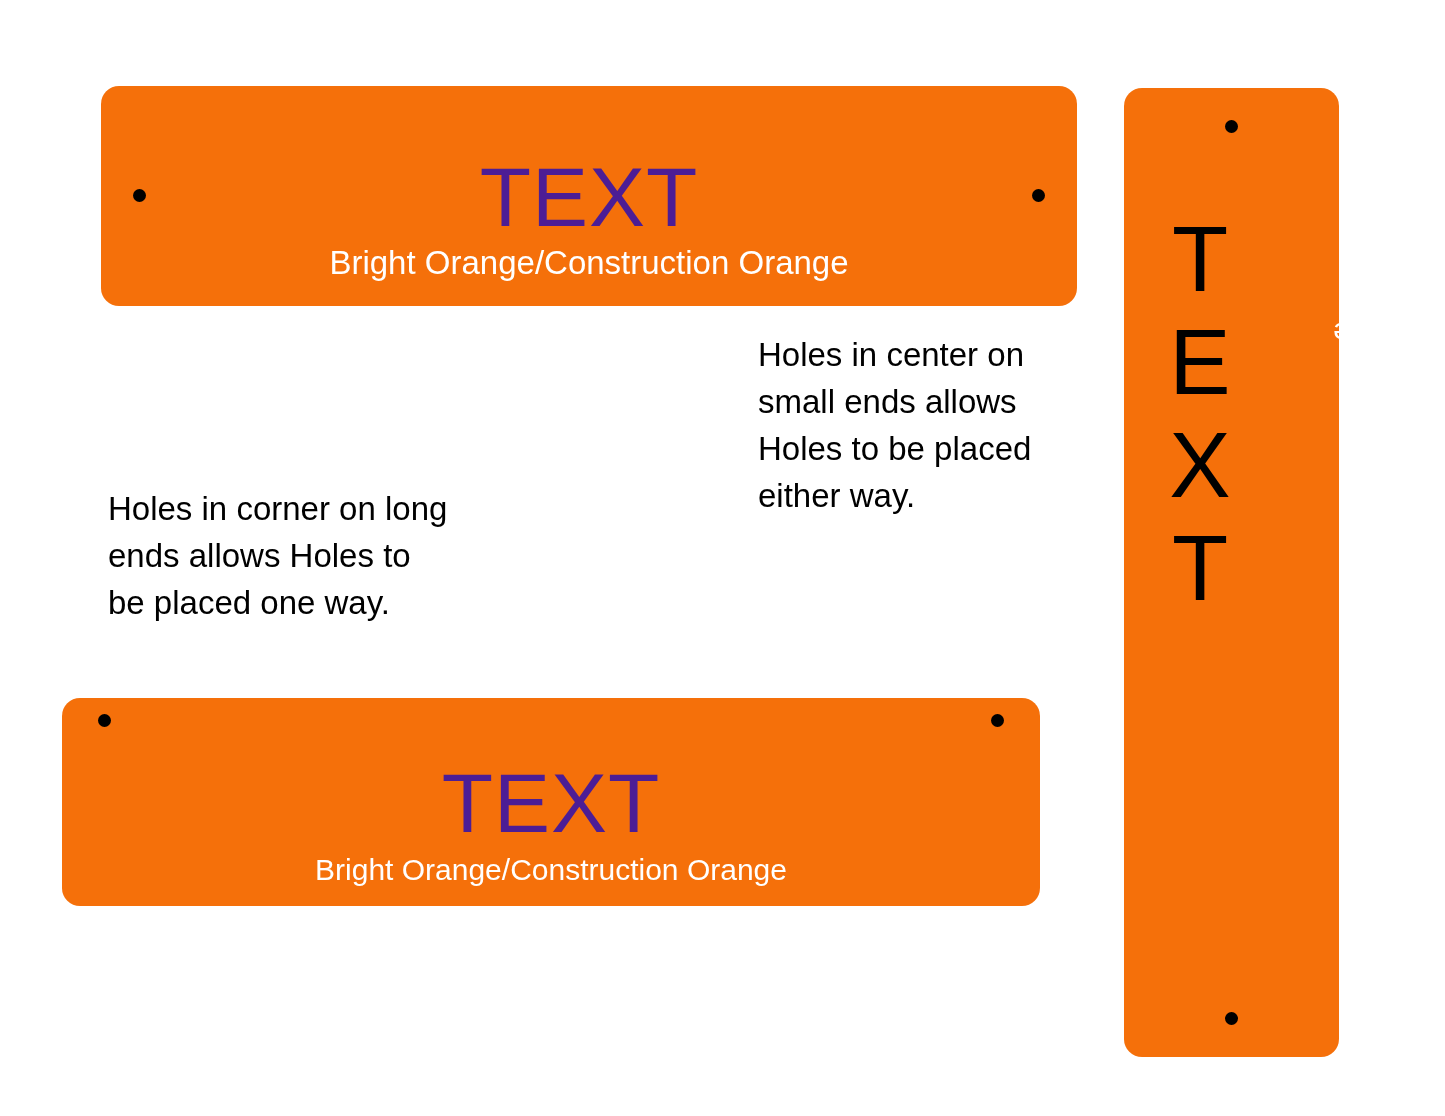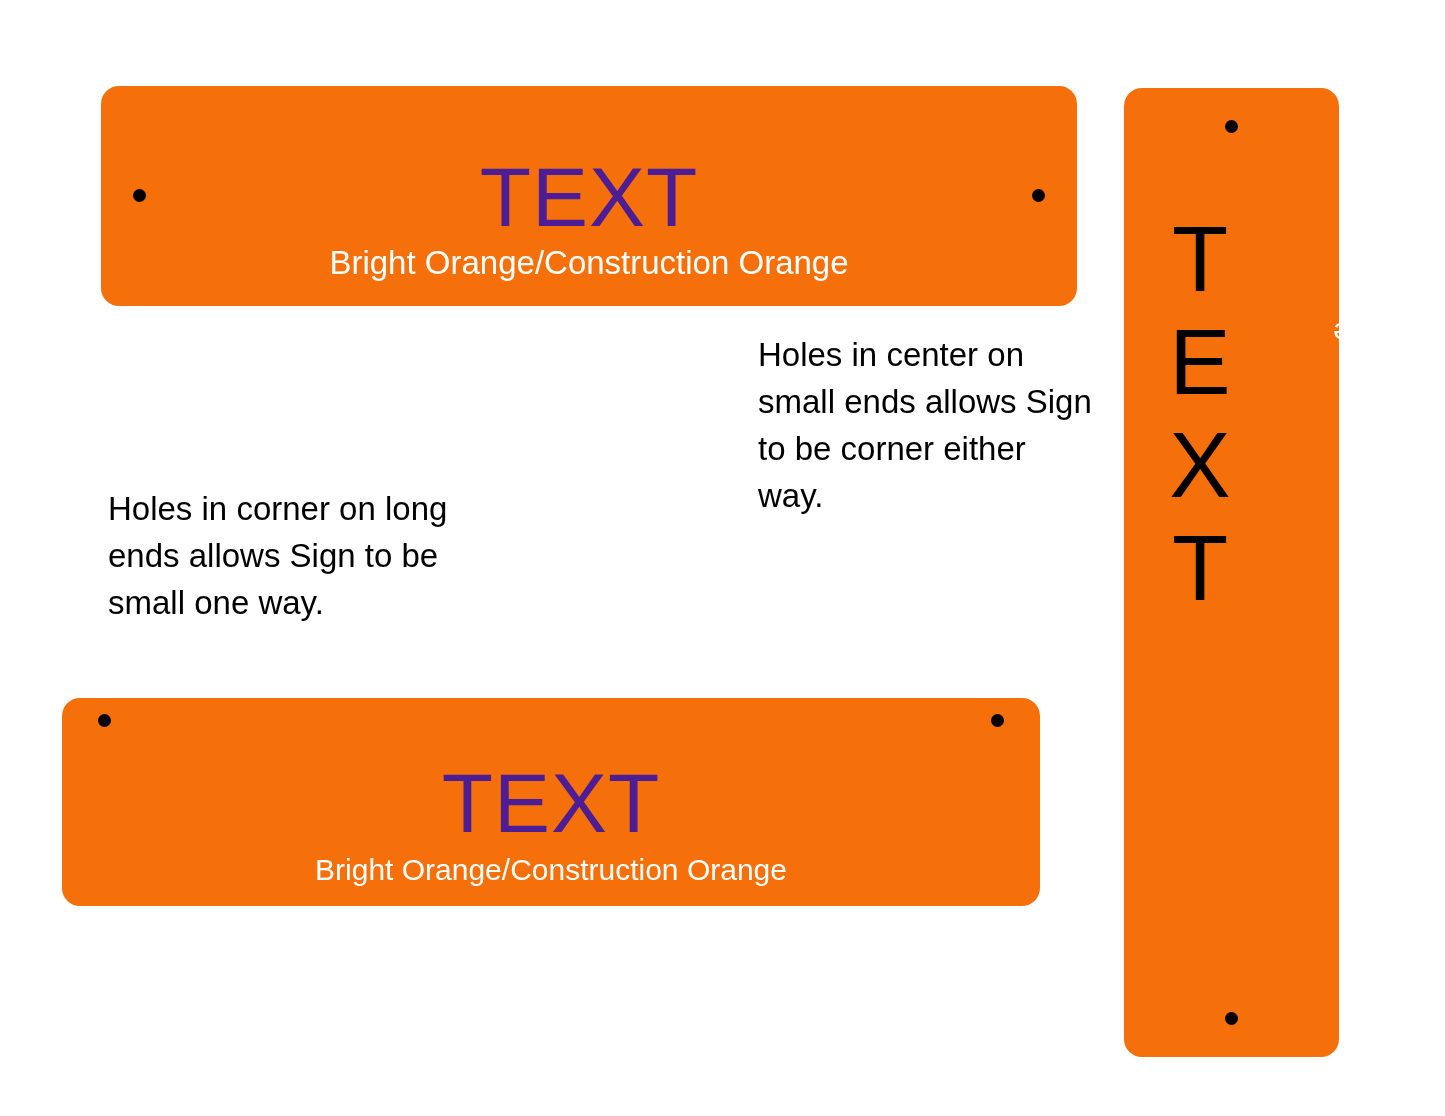--- a/index.html
+++ b/index.html
@@ -164,16 +164,16 @@
       <span>T</span>
       <span>E</span>
       <span>X</span>
       <span>T</span>
     </div>
     <div class="vert-sub">Bright Orange/Construction Orange</div>
     <span class="hole hole-top"></span>
     <span class="hole hole-bottom"></span>
   </div>
 
-  <div class="annotation" id="note-center">Holes in center on small ends allows Sign to be corner either way.</div>
-  <div class="annotation" id="note-corner">Holes in corner on long ends allows Sign to be small one way.</div>
+  <div class="annotation" id="note-center">Holes in center on small ends allows Holes to be placed either way.</div>
+  <div class="annotation" id="note-corner">Holes in corner on long ends allows Holes to be placed one way.</div>
 
 </div>
 
 </body></html>

